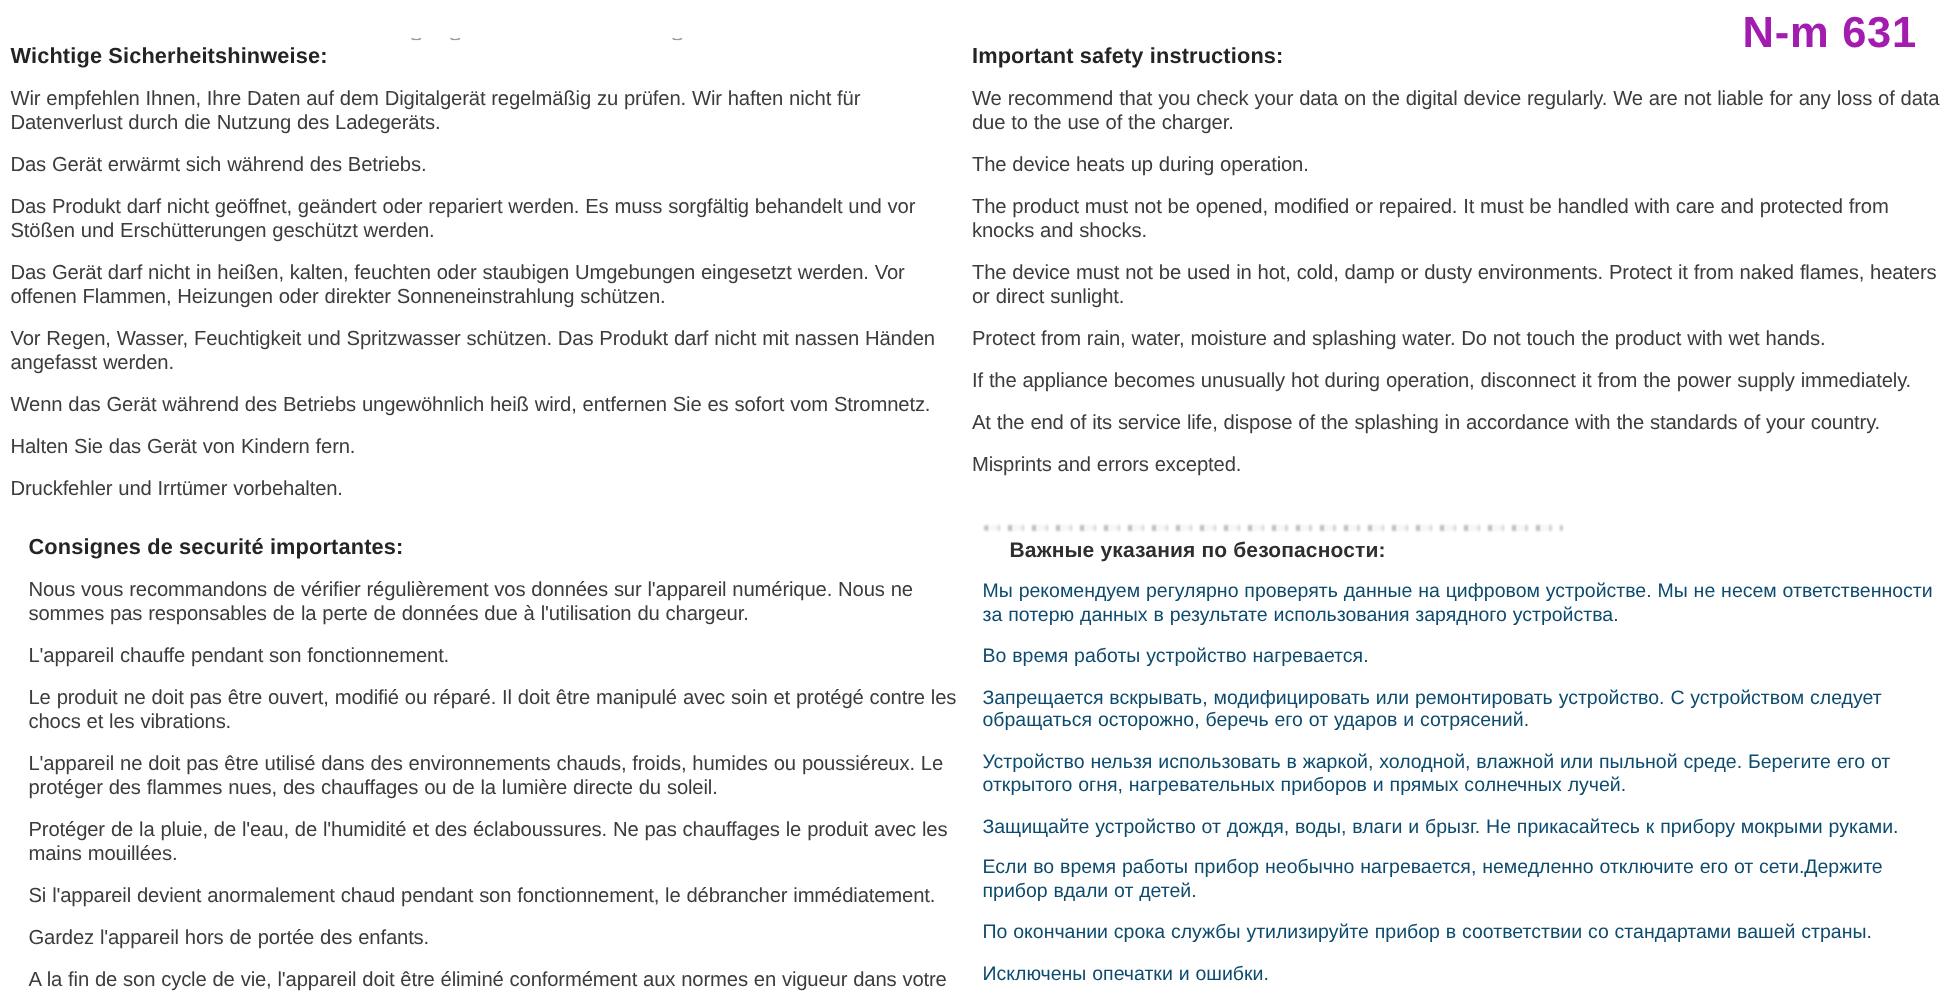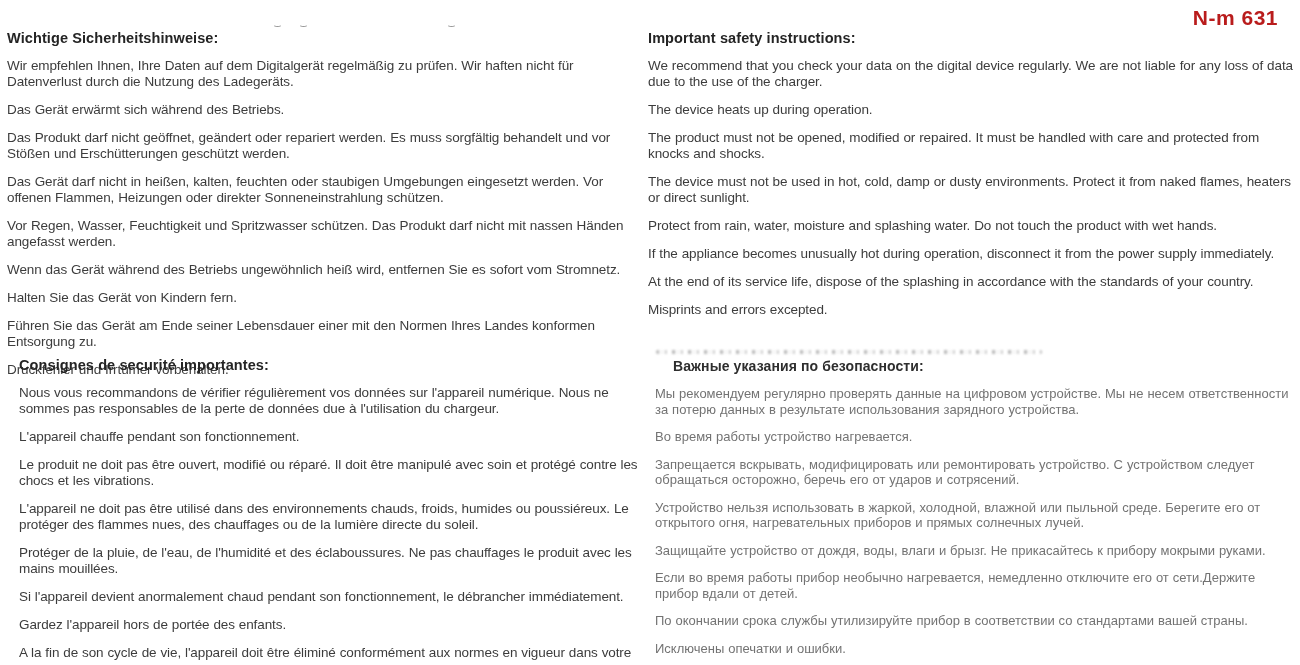--- a/index.html
+++ b/index.html
@@ -10,23 +10,23 @@
     font-family: "Liberation Sans", "DejaVu Sans", sans-serif;
     color: #3c3c3c;
     overflow: hidden;
   }
   .page { position: absolute; inset: 0; }
 
   .model {
     position: absolute;
     top: 6px;
     right: 22px;
-    font-size: 21px;
+    font-size: 29px;
     font-weight: 700;
-    color: #b91c1c;
+    color: #a21caf;
     letter-spacing: 0.5px;
   }
 
   .sec { position: absolute; }
   .sec h2 {
     font-size: 14.5px;
     font-weight: 700;
     color: #242424;
     margin-bottom: 6px;
     letter-spacing: 0.1px;
@@ -43,21 +43,21 @@
   .sec-german  { left: 7px;   top: 30px;  width: 636px; }
   .sec-english { left: 648px; top: 30px;  width: 648px; }
   .sec-french  { left: 19px;   top: 357px; width: 638px; }
   .sec-russian { left: 655px; top: 358px; width: 640px; }
 
   .sec-russian h2 { font-size: 14px; color: #2e2e2e; padding-left: 18px; }
   .sec-russian .paras p {
     font-size: 13px;
     line-height: 15.5px;
     margin-bottom: 7px;
-    color: #737373;
+    color: #0c4a6e;
     letter-spacing: 0;
   }
 
   
   .artifact-top {
     position: absolute;
     left: 215px;
     top: 21px;
     width: 250px;
     height: 10px;
@@ -110,21 +110,20 @@
   <section class="sec sec-german" lang="de">
     <h2>Wichtige Sicherheitshinweise:</h2>
     <div class="paras">
         <p>Wir empfehlen Ihnen, Ihre Daten auf dem Digitalgerät regelmäßig zu prüfen. Wir haften nicht für Datenverlust durch die Nutzung des Ladegeräts.</p>
         <p>Das Gerät erwärmt sich während des Betriebs.</p>
         <p>Das Produkt darf nicht geöffnet, geändert oder repariert werden. Es muss sorgfältig behandelt und vor Stößen und Erschütterungen geschützt werden.</p>
         <p>Das Gerät darf nicht in heißen, kalten, feuchten oder staubigen Umgebungen eingesetzt werden. Vor offenen Flammen, Heizungen oder direkter Sonneneinstrahlung schützen.</p>
         <p>Vor Regen, Wasser, Feuchtigkeit und Spritzwasser schützen. Das Produkt darf nicht mit nassen Händen angefasst werden.</p>
         <p>Wenn das Gerät während des Betriebs ungewöhnlich heiß wird, entfernen Sie es sofort vom Stromnetz.</p>
         <p>Halten Sie das Gerät von Kindern fern.</p>
-        <p>Führen Sie das Gerät am Ende seiner Lebensdauer einer mit den Normen Ihres Landes konformen Entsorgung zu.</p>
         <p>Druckfehler und Irrtümer vorbehalten.</p>
       </div>
   </section>
 
   <section class="sec sec-english" lang="en">
     <h2>Important safety instructions:</h2>
     <div class="paras">
         <p>We recommend that you check your data on the digital device regularly. We are not liable for any loss of data due to the use of the charger.</p>
         <p>The device heats up during operation.</p>
         <p>The product must not be opened, modified or repaired. It must be handled with care and protected from knocks and shocks.</p>

